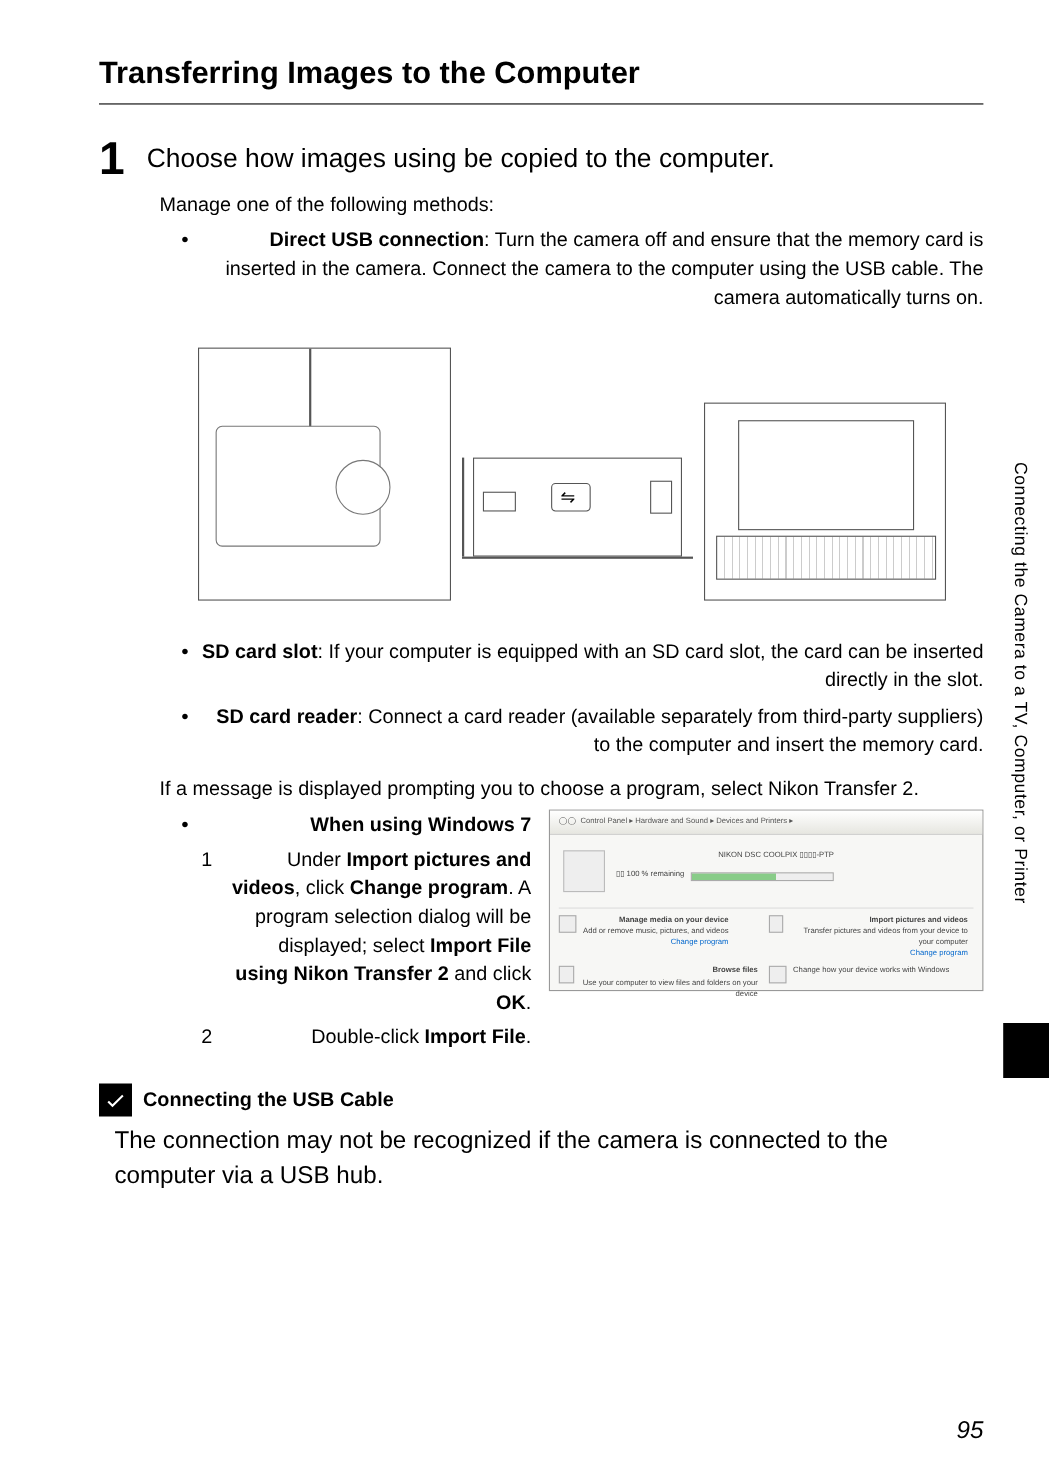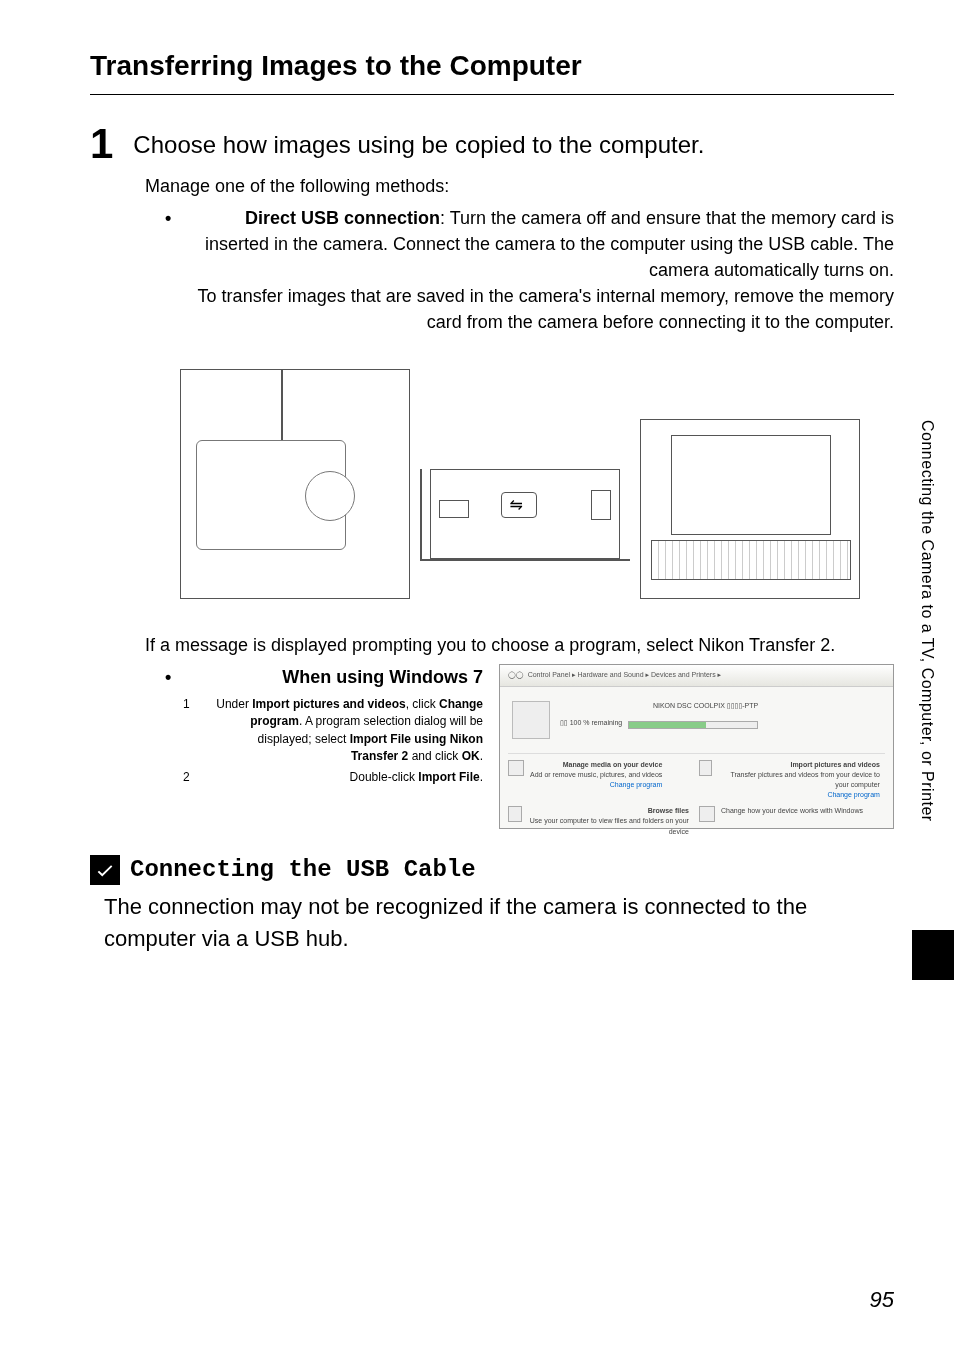--- a/index.html
+++ b/index.html
@@ -141,21 +141,21 @@
   }
   ol.numlist {
     list-style: none;
     counter-reset: n;
     margin-top: 6px;
   }
   ol.numlist > li {
     counter-increment: n;
     position: relative;
     padding-left: 26px;
-    font-size: 12px;
+    font-size: 18px;
     line-height: 1.45;
     margin-bottom: 4px;
   }
   ol.numlist > li::before {
     content: counter(n);
     position: absolute;
     left: 0;
   }
   .note {
     margin-top: 26px;
@@ -167,21 +167,21 @@
     margin-bottom: 6px;
   }
   .note-icon {
     width: 30px; height: 30px;
     background: #000;
     display: flex;
     align-items: center;
     justify-content: center;
   }
   .note-icon svg { width: 22px; height: 22px; }
-  .note-title { font-size: 24px; font-weight: bold; font-family: Liberation Mono, monospace; }
+  .note-title { font-size: 18px; font-weight: bold; }
   .note-body { font-size: 22px; line-height: 1.45; margin-left: 14px; }
   .sidetext {
     position: absolute;
     right: 18px;
     top: 420px;
     writing-mode: vertical-rl;
     font-size: 16px;
     letter-spacing: 0.5px;
   }
   .sidetab {
@@ -223,21 +223,20 @@
     <div class="step-num">1</div>
     <div class="step-title">Choose how images using be copied to the computer.</div>
   </div>
 
   <div class="indent">
     <div class="body-text">Manage one of the following methods:</div>
 
     <ul class="bul">
       <li>
         <span class="bold">Direct USB connection</span><span>: Turn the camera off and ensure that the memory card is inserted in the camera. Connect the camera to the computer using the USB cable. The camera automatically turns on.</span>
-        <div>To transfer images that are saved in the camera's internal memory, remove the memory card from the camera before connecting it to the computer.</div>
       </li>
     </ul>
 
     <div class="illustration">
       <div class="illu-box camera-box">
         <div class="cable-drop"></div>
         <div class="camera-sketch">
             <div class="camera-lens"></div>
           </div>
       </div>
@@ -250,20 +249,26 @@
         <div style="position:absolute;left:-10px;top:150px;width:210px;height:2px;background:#555;"></div>
         <div style="position:absolute;left:-10px;top:60px;width:2px;height:90px;background:#555;"></div>
       </div>
       <div class="illu-box laptop-box">
         <div class="laptop-screen"></div>
         <div class="laptop-kb"></div>
       </div>
     </div>
 
     <ul class="bul">
+      <li>
+        <span class="bold">SD card slot</span><span>: If your computer is equipped with an SD card slot, the card can be inserted directly in the slot.</span>
+      </li>
+      <li>
+        <span class="bold">SD card reader</span><span>: Connect a card reader (available separately from third-party suppliers) to the computer and insert the memory card.</span>
+      </li>
     </ul>
 
     <div class="body-text" style="margin-top:14px">If a message is displayed prompting you to choose a program, select Nikon Transfer 2.</div>
 
     <ul class="bul">
       <li>
         <div class="win7-row">
           <div class="win7-text">
             <div class="bold">When using Windows 7</div>
             <ol class="numlist">

